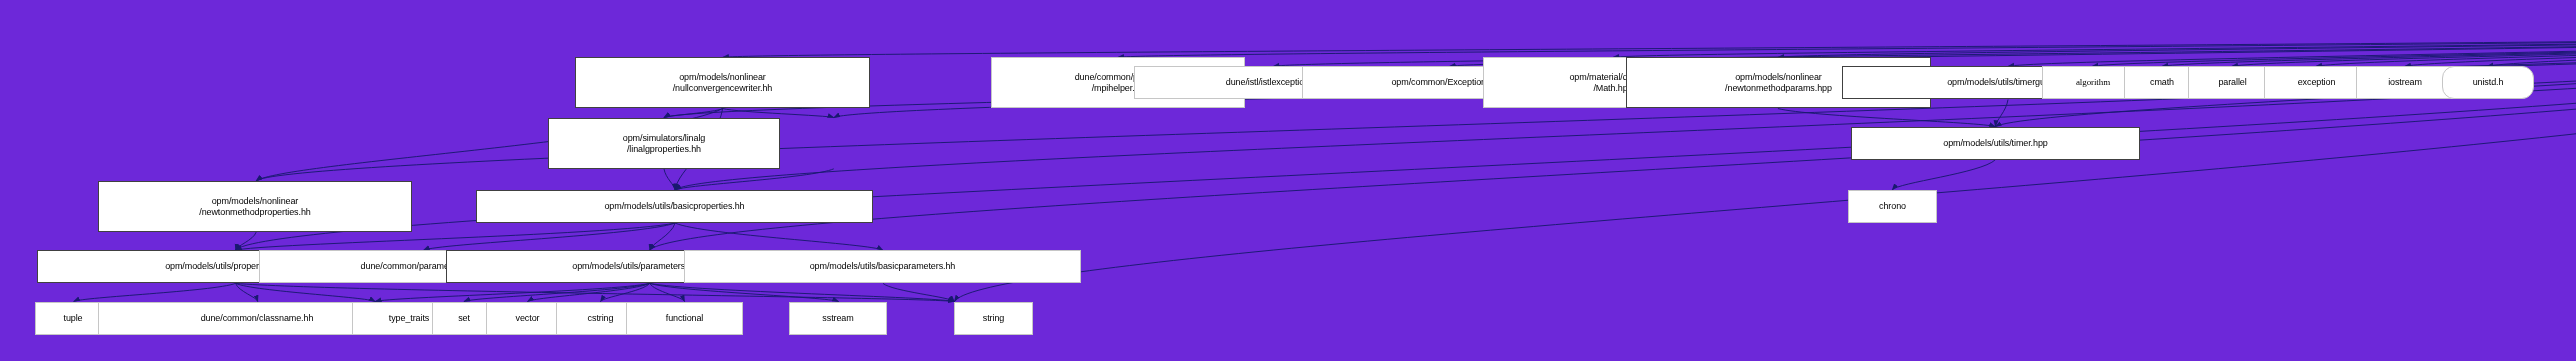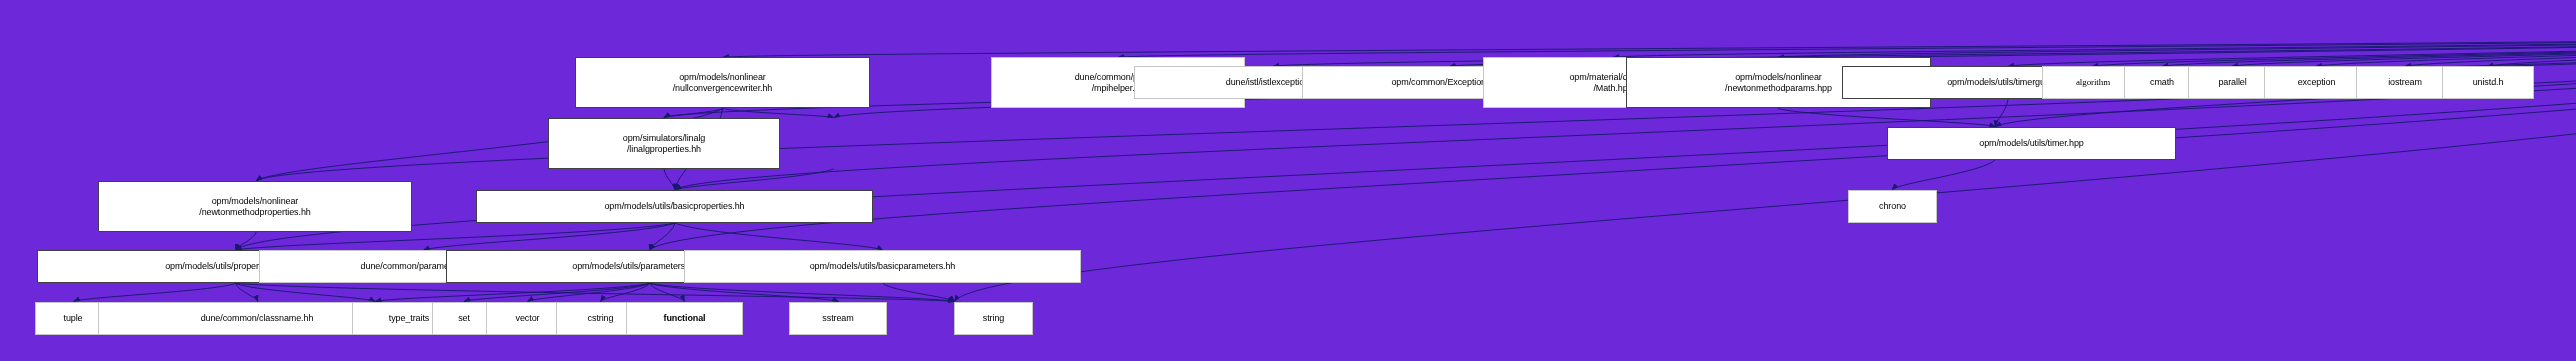--- a/index.html
+++ b/index.html
@@ -96,35 +96,35 @@
     <div class="node plain" style="left: 1483px; top: 57px; width: 260px; height: 51px;"><span>opm/material/densead
 /Math.hpp</span></div>
     <div class="node bold" style="left: 1626px; top: 57px; width: 305px; height: 51px;"><span>opm/models/nonlinear
 /newtonmethodparams.hpp</span></div>
     <div class="node bold" style="left: 1842px; top: 66px; width: 333px; height: 33px;"><span>opm/models/utils/timerguard.hh</span></div>
     <div class="node plain" style="left: 2042px; top: 66px; width: 102px; height: 33px; font-family: Liberation Serif, serif;"><span>algorithm</span></div>
     <div class="node plain" style="left: 2124px; top: 66px; width: 76px; height: 33px;"><span>cmath</span></div>
     <div class="node plain" style="left: 2188px; top: 66px; width: 89px; height: 33px;"><span>parallel</span></div>
     <div class="node plain" style="left: 2264px; top: 66px; width: 105px; height: 33px;"><span>exception</span></div>
     <div class="node plain" style="left: 2356px; top: 66px; width: 98px; height: 33px;"><span>iostream</span></div>
-    <div class="node plain" style="left: 2442px; top: 66px; width: 92px; height: 33px;"><span>unistd.h</span></div>
+    <div class="node plain" style="left: 2442px; top: 66px; width: 92px; height: 33px; border-radius: 12px;"><span>unistd.h</span></div>
     <div class="node bold" style="left: 548px; top: 118px; width: 232px; height: 51px;"><span>opm/simulators/linalg
 /linalgproperties.hh</span></div>
-    <div class="node bold" style="left: 1851px; top: 127px; width: 289px; height: 33px; margin-left: 36px;"><span>opm/models/utils/timer.hpp</span></div>
+    <div class="node bold" style="left: 1851px; top: 127px; width: 289px; height: 33px;"><span>opm/models/utils/timer.hpp</span></div>
     <div class="node bold" style="left: 476px; top: 190px; width: 397px; height: 33px;"><span>opm/models/utils/basicproperties.hh</span></div>
     <div class="node bold" style="left: 98px; top: 181px; width: 314px; height: 51px;"><span>opm/models/nonlinear
 /newtonmethodproperties.hh</span></div>
     <div class="node plain" style="left: 1848px; top: 190px; width: 89px; height: 33px;"><span>chrono</span></div>
     <div class="node bold" style="left: 37px; top: 250px; width: 397px; height: 33px;"><span>opm/models/utils/propertysystem.hh</span></div>
     <div class="node plain" style="left: 259px; top: 250px; width: 329px; height: 33px;"><span>dune/common/parametertree.hh</span></div>
     <div class="node bold" style="left: 446px; top: 250px; width: 406px; height: 33px;"><span>opm/models/utils/parametersystem.hpp</span></div>
     <div class="node plain" style="left: 684px; top: 250px; width: 397px; height: 33px;"><span>opm/models/utils/basicparameters.hh</span></div>
     <div class="node plain" style="left: 35px; top: 302px; width: 76px; height: 33px;"><span>tuple</span></div>
     <div class="node plain" style="left: 98px; top: 302px; width: 318px; height: 33px;"><span>dune/common/classname.hh</span></div>
     <div class="node plain" style="left: 318px; top: 302px; width: 114px; height: 33px; margin-left: 34px;"><span>type_traits</span></div>
     <div class="node plain" style="left: 432px; top: 302px; width: 64px; height: 33px; text-align: center;"><span>set</span></div>
     <div class="node plain" style="left: 486px; top: 302px; width: 83px; height: 33px;"><span>vector</span></div>
     <div class="node plain" style="left: 556px; top: 302px; width: 89px; height: 33px;"><span>cstring</span></div>
-    <div class="node plain" style="left: 626px; top: 302px; width: 117px; height: 33px; font-weight: bold;"><span>functional</span></div>
+    <div class="node plain" style="left: 626px; top: 302px; width: 117px; height: 33px;"><span>functional</span></div>
     <div class="node plain" style="left: 789px; top: 302px; width: 98px; height: 33px;"><span>sstream</span></div>
     <div class="node plain" style="left: 914px; top: 302px; width: 79px; height: 33px; margin-left: 40px;"><span>string</span></div>
   </div>
 
 
 </body></html>

